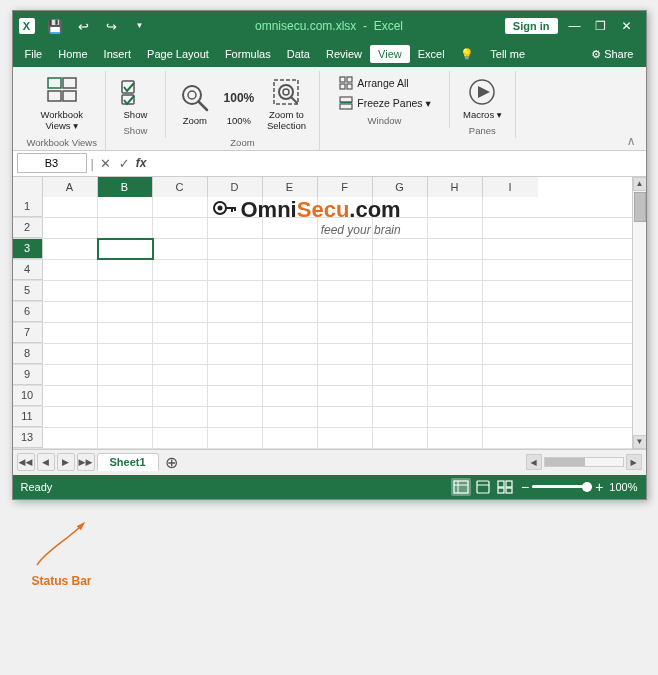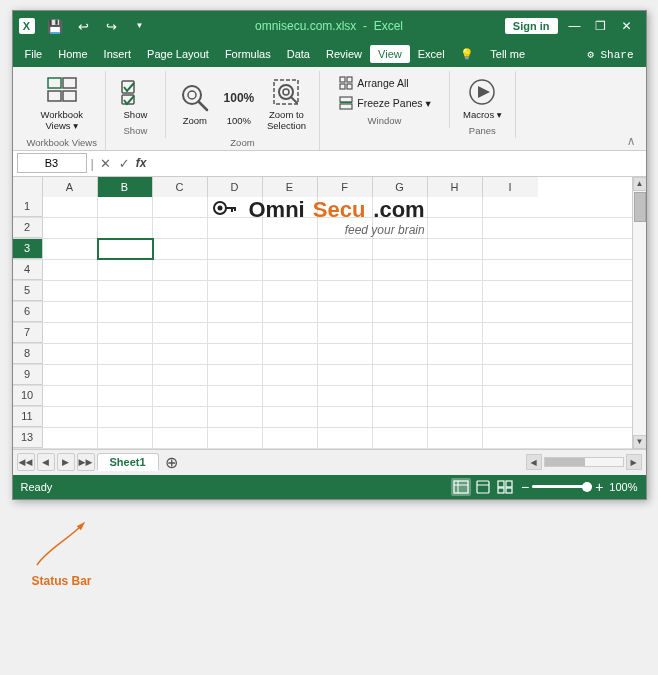--- a/index.html
+++ b/index.html
@@ -328,21 +328,21 @@
     }
 
     
     .omni-logo-area {
       position: absolute;
       left: 200px; top: 20px;
       display: flex; flex-direction: column; align-items: flex-end;
     }
     .omni-logo-text {
       font-size: 22px; font-weight: 700;
-      display: flex; align-items: center; gap: 8px;
+      display: flex; align-items: center; gap: 0;
     }
     .omni-black { color: #222; }
     .omni-orange { color: #e07020; }
     .omni-subtitle {
       font-size: 12px; color: #666; font-style: italic;
     }
 
     .ribbon-collapse-btn {
       margin-left: auto; padding: 2px 4px; background: none; border: none;
       cursor: pointer; color: #888; font-size: 12px; align-self: flex-end;
@@ -384,21 +384,21 @@
     <span class="menu-item">Home</span>
     <span class="menu-item">Insert</span>
     <span class="menu-item">Page Layout</span>
     <span class="menu-item">Formulas</span>
     <span class="menu-item">Data</span>
     <span class="menu-item">Review</span>
     <span class="menu-item active">View</span>
     <span class="menu-item">Excel</span>
     <span class="menu-item">💡</span>
     <span class="menu-item">Tell me</span>
-    <span class="menu-item" style="margin-left:auto;font-family:Liberation Mono, monospace;">⚙ Share</span>
+    <span class="menu-item" style="margin-left:auto;">⚙ Share</span>
   </div>
 
   <div class="ribbon">
 
     <div class="ribbon-group">
       <div class="ribbon-group-content">
         <button class="ribbon-btn">
           <div class="rb-icon">
             <svg width="32" height="32" viewBox="0 0 32 32">
               <rect x="2" y="2" width="13" height="10" fill="none" stroke="#217346" stroke-width="1.5"></rect>

